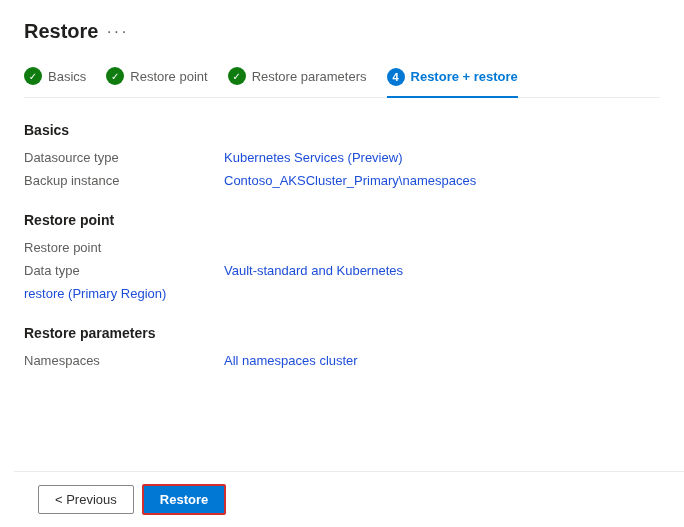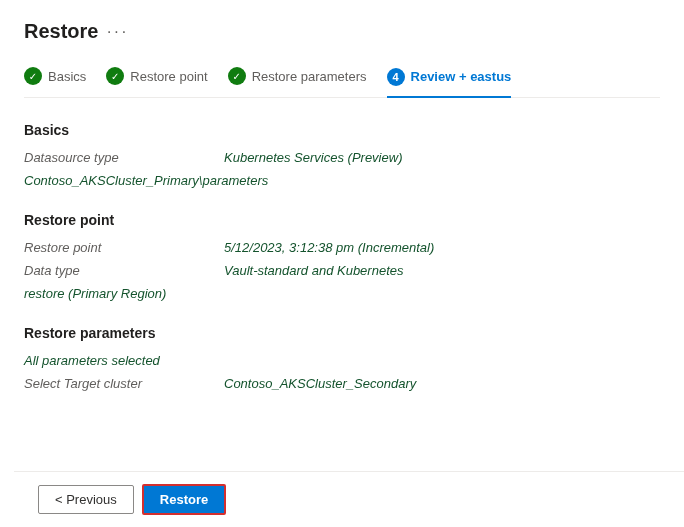--- a/index.html
+++ b/index.html
@@ -95,32 +95,31 @@
     .section-title {
       font-size: 14px;
       font-weight: 600;
       color: #201f1e;
       margin-bottom: 8px;
     }
 
     .field-row {
       display: flex;
       padding: 4px 0;
-      font-style: italic;
     }
 
     .field-label {
       width: 200px;
       color: #605e5c;
       font-size: 13px;
       flex-shrink: 0;
     }
 
     .field-value {
-      color: #14532d;
+      color: #1d4ed8;
       font-size: 13px;
     }
 
     
     .footer {
       position: fixed;
       bottom: 0;
       left: 14px;
       width: 684px;
       background: #fff;
@@ -172,58 +171,55 @@
     <span>Restore point</span>
   </div>
 
   <div class="step">
     <span class="step-check">✓</span>
     <span>Restore parameters</span>
   </div>
 
   <div class="step active">
     <span class="step-number">4</span>
-    <span>Review + eastus</span>
+    <span>Restore + restore</span>
   </div>
 
 </div>
 
 <div class="section">
   <div class="section-title">Basics</div>
   <div class="field-row">
     <span class="field-label">Datasource type</span>
     <span class="field-value">Kubernetes Services (Preview)</span>
   </div>
   <div class="field-row">
-    <span class="field-value">Contoso_AKSCluster_Primary\parameters</span>
+    <span class="field-label">Backup instance</span>
+    <span class="field-value">Contoso_AKSCluster_Primary\namespaces</span>
   </div>
 </div>
 
 <div class="section">
   <div class="section-title">Restore point</div>
   <div class="field-row">
     <span class="field-label">Restore point</span>
-    <span class="field-value">5/12/2023, 3:12:38 pm (Incremental)</span>
   </div>
   <div class="field-row">
     <span class="field-label">Data type</span>
     <span class="field-value">Vault-standard and Kubernetes</span>
   </div>
   <div class="field-row">
     <span class="field-value">restore (Primary Region)</span>
   </div>
 </div>
 
 <div class="section">
   <div class="section-title">Restore parameters</div>
   <div class="field-row">
-    <span class="field-value">All parameters selected</span>
-  </div>
-  <div class="field-row">
-    <span class="field-label">Select Target cluster</span>
-    <span class="field-value">Contoso_AKSCluster_Secondary</span>
+    <span class="field-label">Namespaces</span>
+    <span class="field-value">All namespaces cluster</span>
   </div>
 </div>
 
 <div class="footer">
   <button class="btn-secondary">&lt; Previous</button>
   <button class="btn-primary">Restore</button>
 </div>
 
 </body></html>

